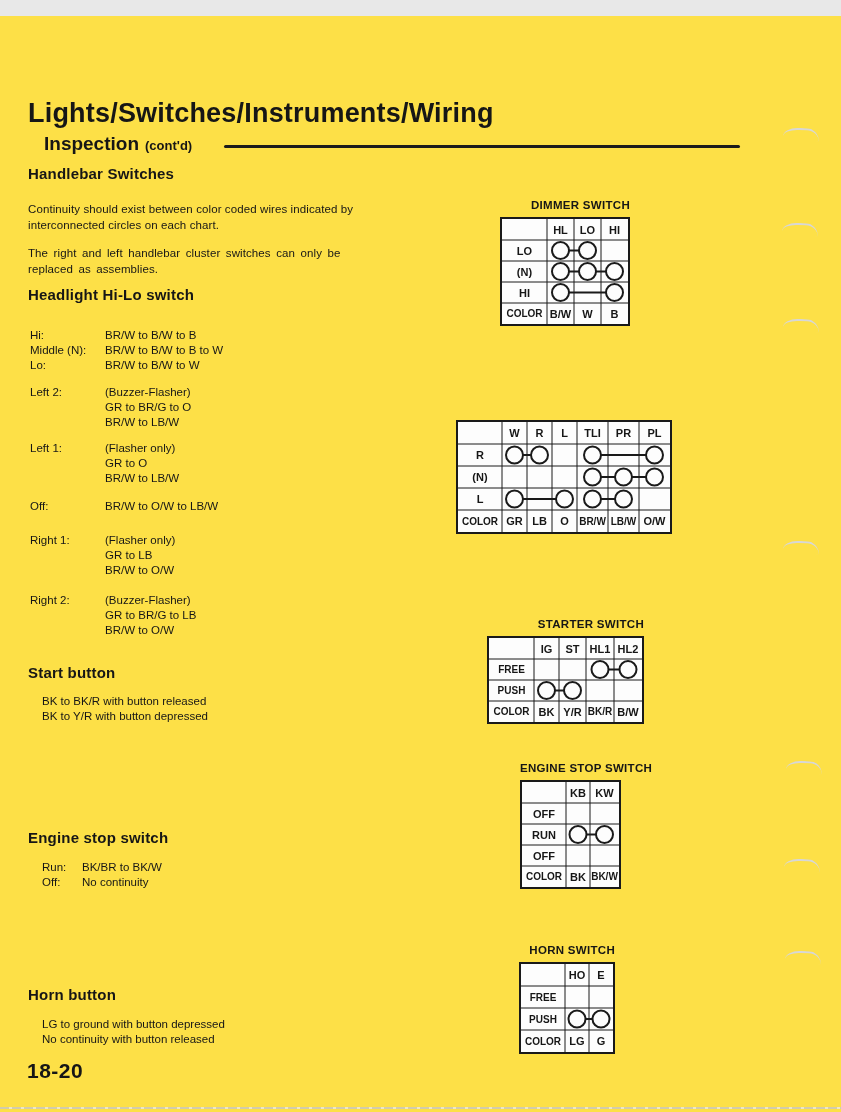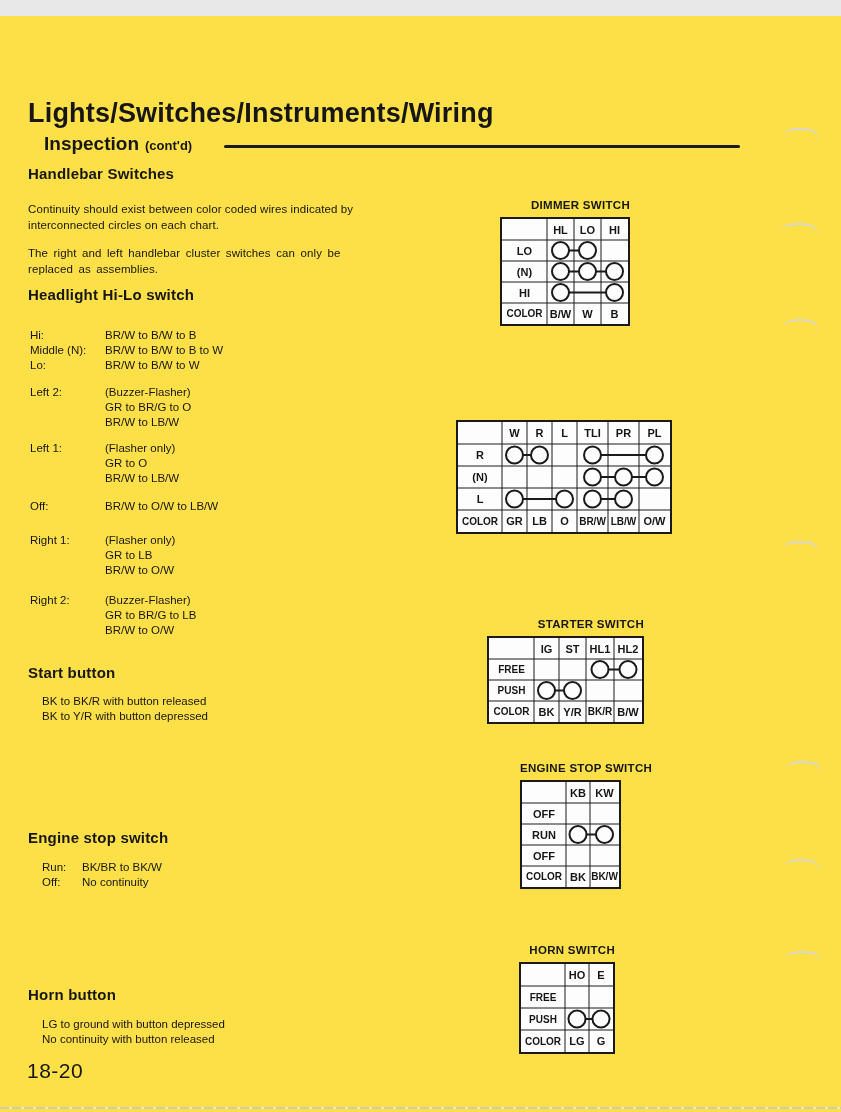--- a/index.html
+++ b/index.html
@@ -15,21 +15,21 @@
   .h2-rule{left:224px; top:129px; width:516px; height:3px; background:#1b1b1b; border-radius:2px;}
   .h3{left:28px; font-size:15px; font-weight:700; letter-spacing:0.2px; white-space:nowrap;}
   .para{left:28px; width:372px; font-size:11.5px; line-height:16px; white-space:pre-line; letter-spacing:0.1px;}
   .para.justify{word-spacing:2.2px;}
   .entry{left:30px; width:340px; font-size:11.5px; line-height:15px;}
   .entry .entry-label{position:absolute; left:0; top:0; white-space:nowrap;}
   .entry .entry-lines{margin-left:75px; white-space:pre-line;}
   .lines{left:42px; font-size:11.5px; line-height:15px; white-space:pre-line;}
   .kv{left:42px; font-size:11.5px; white-space:nowrap;}
   .kv .kv-val{position:absolute; left:40px; top:0; white-space:nowrap;}
-  .pageno{left:27px; top:1043px; font-size:21px; font-weight:400; letter-spacing:0.5px;}
+  .pageno{left:27px; top:1043px; font-size:21px; font-weight:700; letter-spacing:0.5px;}
   .footer-line{left:0; top:1091px; width:841px; height:2px;
     background:repeating-linear-gradient(90deg,#c6c6c6 0 9px,#e9e9e9 9px 12px);
     opacity:0.8;}
   .chart{position:absolute;}
   .chart-title{height:18px; font-size:11.5px; font-weight:700; text-align:right; letter-spacing:0.3px; white-space:nowrap;}
   .chart svg{display:block;}
   .curl{position:absolute; width:36px; height:11px;
     border-top:2px solid #d7d7d7;
     border-top-left-radius:55% 90%; border-top-right-radius:45% 130%;
     transform:rotate(2deg);}

